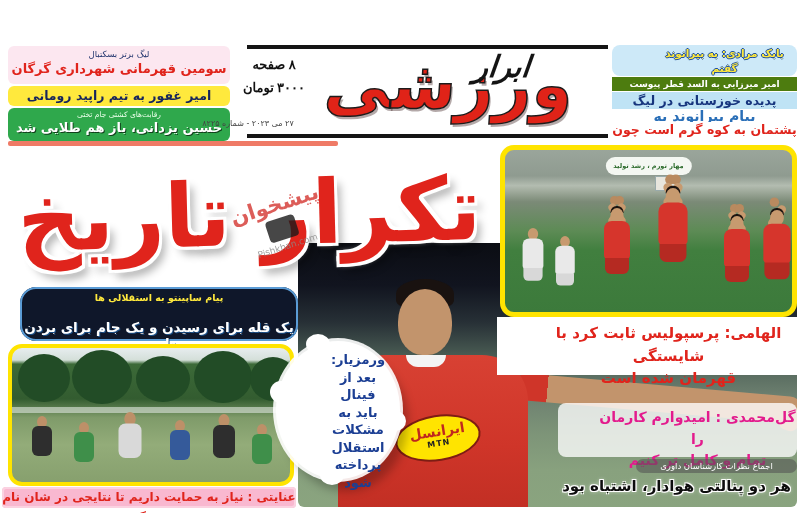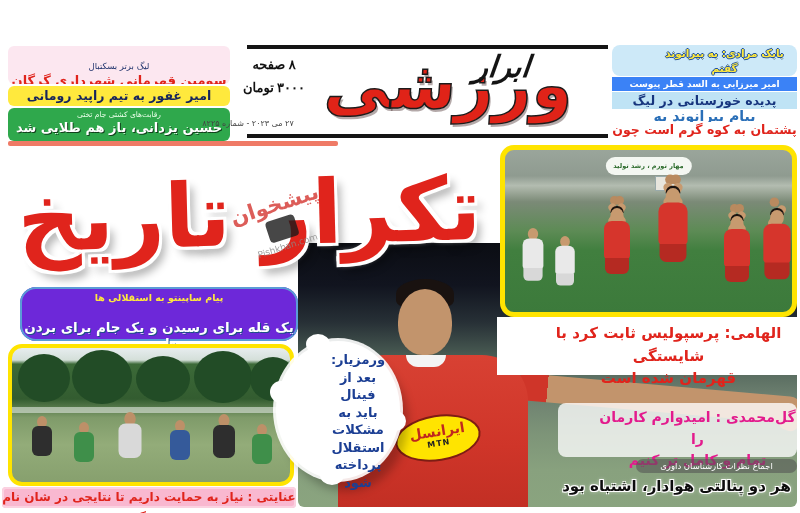--- a/index.html
+++ b/index.html
@@ -7,21 +7,21 @@
   #page {
     position:relative; width:800px; height:513px; background:#fff;
     margin:0 auto; overflow:hidden; direction:rtl;
   }
   .abs { position:absolute; }
   .ml { white-space:pre-line;padding-left:40px; }
   .ctr { text-align:center; }
 
   
   .hb { left:8px; width:222px; border-radius:6px; overflow:hidden; }
-  .hb1 { top:46px; height:38px; background:#fce7f0; padding-top:15px; }
+  .hb1 { top:46px; height:38px; background:#fce7f0; padding-top:3px; }
   .hb1 .kick { font-size:8.5px; color:#23366e; }
   .hb1 .head { font-size:13px; font-weight:bold; color:#e0241c; margin-top:2px; }
   .hb2 { top:86px; height:20px; background:#ffe93d; font-size:12.5px; font-weight:bold;
          color:#17255c; line-height:20px; }
   .hb3 { top:108px; height:33px; background:#2fa84c; padding-top:2px; }
   .hb3 .kick { font-size:7.5px; color:#eaffea; }
   .hb3 .head { font-size:13px; font-weight:bold; color:#fff;
                text-shadow:1px 1px 0 #12401c; margin-top:1px; }
   .salmon-bar { left:8px; top:141px; width:330px; height:5px; background:#ef7a66; border-radius:2px; }
 
@@ -39,21 +39,21 @@
   .badge { left:527px; top:55px; width:74px; height:50px; background:#fbeec6;
            border-radius:14px; box-shadow:0 0 0 3px #fdf6dd; padding-top:9px; }
   .badge div { font-size:10px; font-weight:bold; color:#d94a00; line-height:1.5; }
   .dates { left:498px; top:109px; width:104px; font-size:8.5px; color:#4e6274; line-height:1.5; }
 
   
   .rc { left:612px; width:185px; overflow:hidden; }
   .rc1 { top:45px; height:31px; background:#cde9f8; border-radius:8px; font-size:10.5px;
          font-weight:bold; color:#ffe93d; line-height:1.45; padding-top:1px;
          text-shadow:-1px 0 0 #1f4f9e, 1px 0 0 #1f4f9e, 0 -1px 0 #1f4f9e, 0 1px 0 #1f4f9e; }
-  .rc2 { top:77px; height:14px; background:#3b82f6; color:#fff; font-size:9px;
+  .rc2 { top:77px; height:14px; background:#4d7c0f; color:#fff; font-size:9px;
          font-weight:bold; line-height:14px; }
   .rc3 { top:92px; height:17px; background:#bfe3f5; color:#17357e; font-size:12.5px;
          font-weight:bold; line-height:17px; }
   .rc4 { top:110px; height:12px; color:#2a6fb8; font-size:14px; font-weight:bold; line-height:12px; }
   .rc5 { top:122px; height:16px; color:#e0241c; font-size:12.5px; font-weight:bold; line-height:15px; }
 
   
   .kicker { left:30px; top:147px; width:285px; font-size:15px; font-weight:bold; color:#101010; }
   .big-title { left:-8px; top:158px; width:515px; height:138px; font-size:88px; font-weight:bold;
                color:#e0241c; line-height:1.3; white-space:nowrap; z-index:25;
@@ -144,21 +144,21 @@
   .golm { left:558px; top:403px; width:239px; height:54px; background:rgba(255,255,255,.78);
           border-radius:8px; z-index:40; font-size:14px; font-weight:bold; color:#e31b8d;
           line-height:1.55; padding-top:4px; }
   .ref-kick { left:636px; top:459px; width:161px; height:14px; background:rgba(80,80,80,.55);
               border-radius:7px; z-index:40; color:#fff; font-size:8.5px; line-height:14px; }
   .ref-head { left:556px; top:474px; width:241px; z-index:40; font-size:15px; font-weight:bold;
               color:#0d0d0d; line-height:1.6;
               text-shadow:-1px -1px 0 #fff,1px -1px 0 #fff,-1px 1px 0 #fff,1px 1px 0 #fff,0 0 4px #fff; }
 
   
-  .sapinto { left:20px; top:287px; width:278px; height:54px; background:#6d28d9;
+  .sapinto { left:20px; top:287px; width:278px; height:54px; background:#0f172a;
              border-radius:16px; z-index:20; padding-top:5px;
              box-shadow:inset 0 0 0 2px #5b9cd6; }
   .sapinto .kick { font-size:9.5px; font-weight:bold; color:#ffe93d; }
   .sapinto .head { font-size:13.5px; font-weight:bold; color:#fff; margin-top:16px;
                    text-shadow:1px 1px 0 #1c4f86; }
   .enayati { left:2px; top:487px; width:294px; height:21px; background:#f9b8d0;
              border-radius:4px; z-index:20; font-size:12px; font-weight:bold; color:#e0241c;
              line-height:21px; box-shadow:inset 0 0 0 2px #fbd2e1; }
 </style>
 </head>

